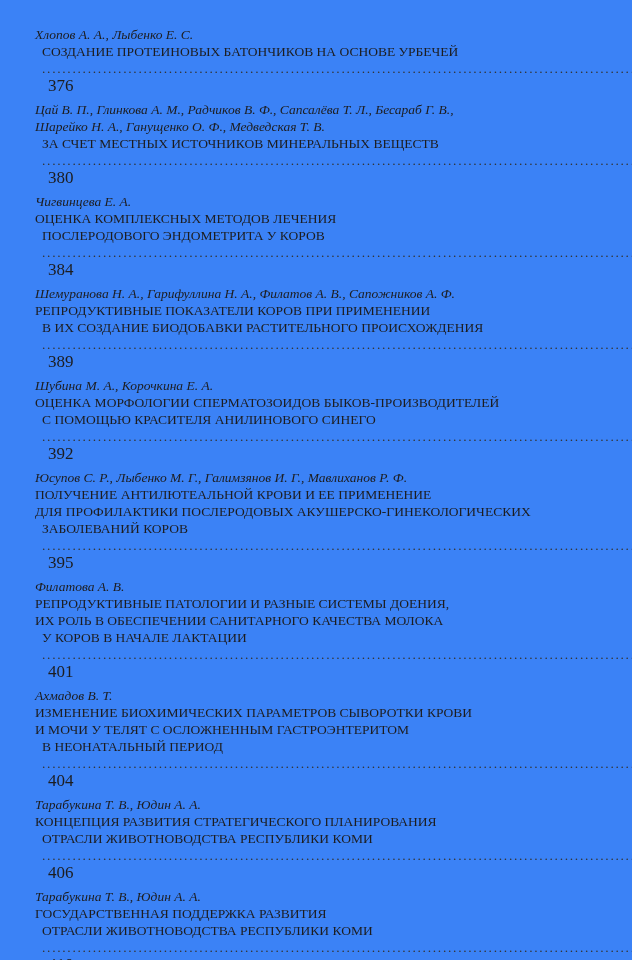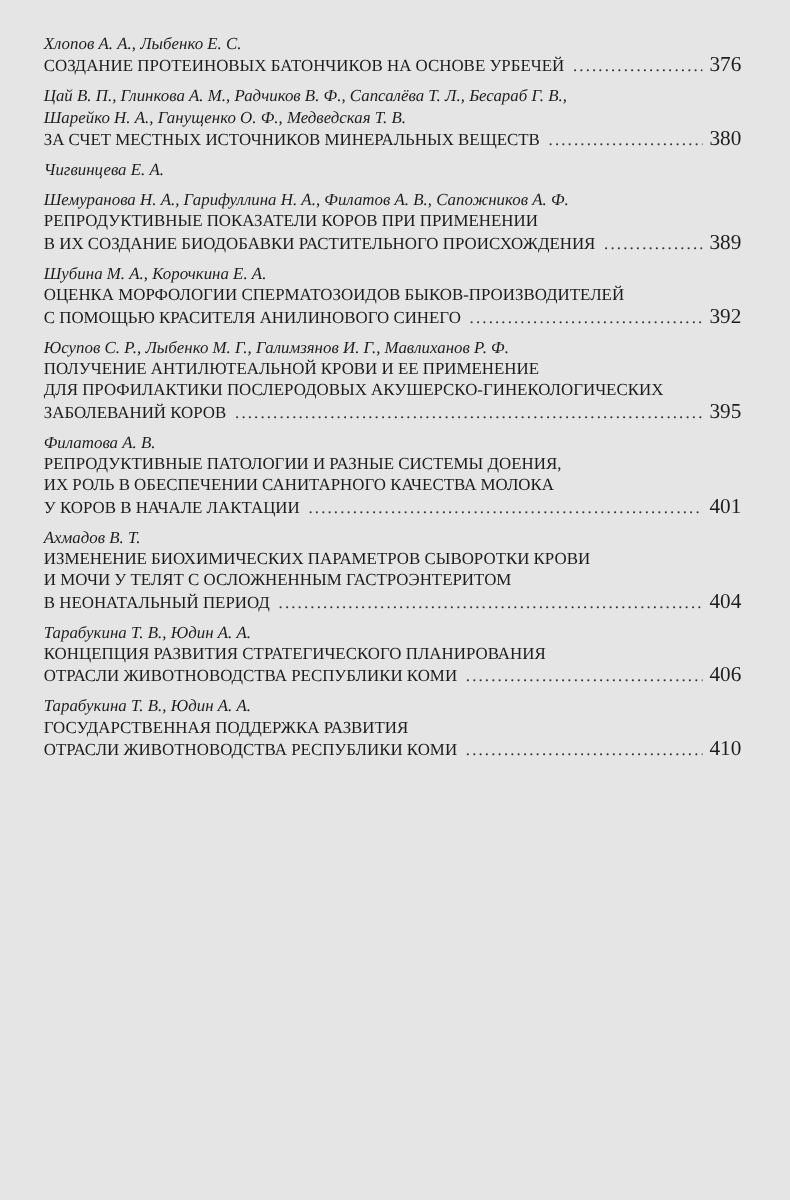--- a/index.html
+++ b/index.html
@@ -4,21 +4,21 @@
 <style>
   html, body {
     margin: 0;
     padding: 0;
     background: #ffffff;
   }
   .page {
     position: relative;
     width: 632px;
     height: 960px;
-    background: #e5e5e5;
+    background: #3b82f6;
     overflow: hidden;
     font-family: "Liberation Serif", "DejaVu Serif", serif;
     color: #1d1d1f;
   }
   .toc {
     position: absolute;
     left: 35px;
     top: 26px;
     width: 558px;
   }
@@ -32,20 +32,21 @@
     white-space: nowrap;
   }
   .title-line {
     font-size: 13.5px;
     line-height: 17px;
     white-space: nowrap;
   }
   .title-last {
     display: flex;
     align-items: baseline;
+    flex-direction: column;
   }
   .title-text {
     flex: 0 0 auto;
   }
   .leader {
     flex: 1 1 auto;
     overflow: hidden;
     white-space: nowrap;
     margin-left: 7px;
     min-width: 12px;
@@ -92,20 +93,28 @@
             <span class="leader"></span>
             <span class="page-num">380</span>
           </div>
         </div>
   </section>
 
   <section class="entry">
     <div class="authors">
           <div class="authors-line">Чигвинцева Е. А.</div>
         </div>
+    <div class="title">
+          <div class="title-line">ОЦЕНКА КОМПЛЕКСНЫХ МЕТОДОВ ЛЕЧЕНИЯ</div>
+          <div class="title-line title-last">
+            <span class="title-text">ПОСЛЕРОДОВОГО ЭНДОМЕТРИТА У КОРОВ</span>
+            <span class="leader"></span>
+            <span class="page-num">384</span>
+          </div>
+        </div>
   </section>
 
   <section class="entry">
     <div class="authors">
           <div class="authors-line">Шемуранова Н. А., Гарифуллина Н. А., Филатов А. В., Сапожников А. Ф.</div>
         </div>
     <div class="title">
           <div class="title-line">РЕПРОДУКТИВНЫЕ ПОКАЗАТЕЛИ КОРОВ ПРИ ПРИМЕНЕНИИ</div>
           <div class="title-line title-last">
             <span class="title-text">В ИХ СОЗДАНИЕ БИОДОБАВКИ РАСТИТЕЛЬНОГО ПРОИСХОЖДЕНИЯ</span>

